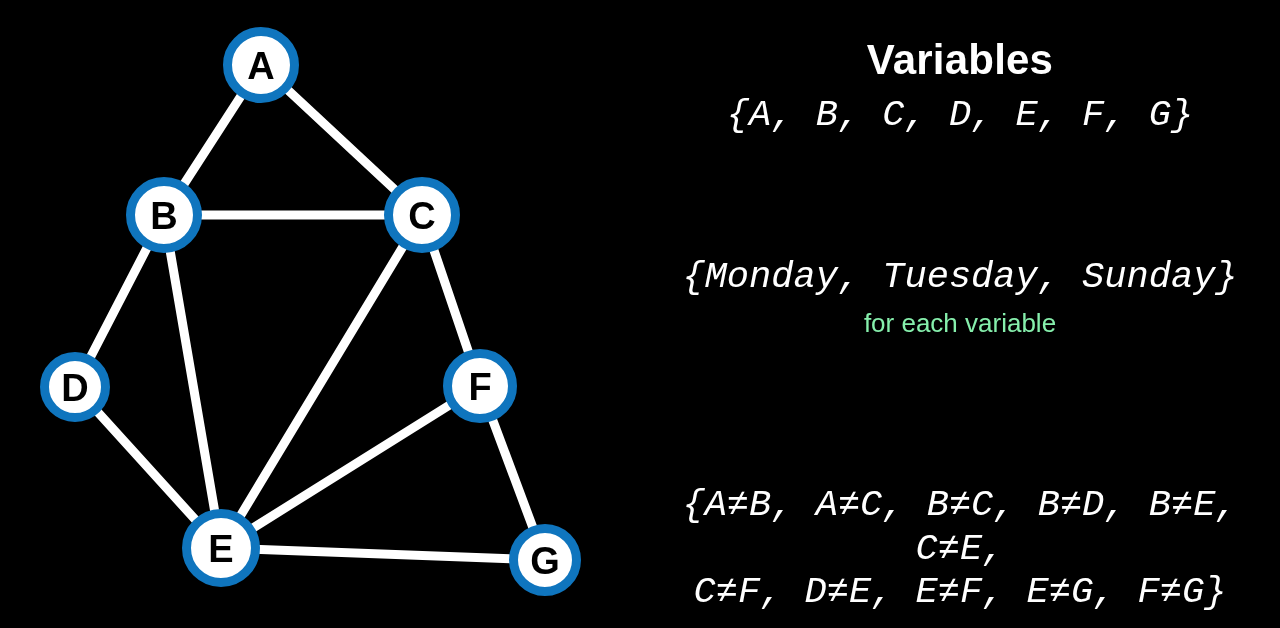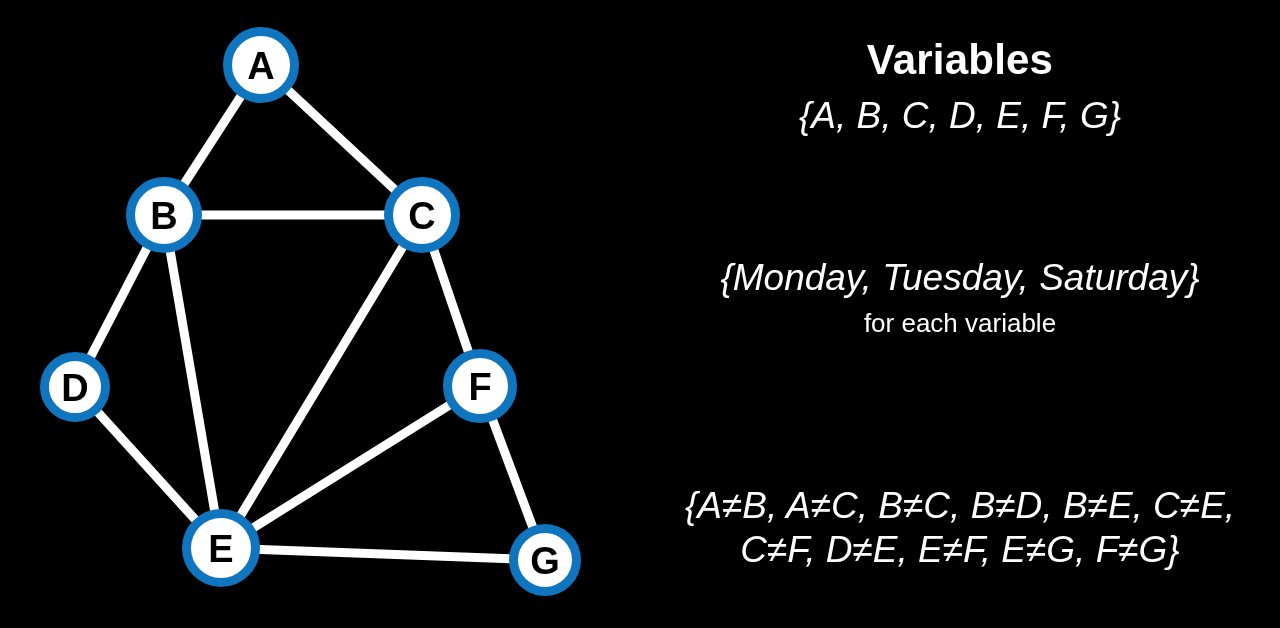--- a/index.html
+++ b/index.html
@@ -60,37 +60,37 @@
   }
   .heading {
     font-family: "Liberation Sans", sans-serif;
     font-weight: bold;
     font-size: 42px;
     line-height: 1.05;
     color: #ffffff;
     letter-spacing: 0.2px;
   }
   .math {
-    font-family: Liberation Sans, sans-serif;
+    font-family: Liberation Mono, monospace;
     font-style: italic;
     font-size: 37px;
     line-height: 1.18;
     color: #ffffff;
     white-space: nowrap;
   }
   .math.wrapline {
     white-space: normal;
     padding: 0 8px;
   }
   .subnote {
     font-family: "Liberation Sans", sans-serif;
     font-weight: normal;
     font-size: 26px;
     line-height: 1.2;
-    color: #ffffff;
+    color: #86efac;
   }
 
   #block-variables { top: 26px; }
   #variables-set   { margin-top: 12px; }
 
   #block-domains   { top: 232px; }
   #domains-set     { margin-top: 12px; }
   #domains-note    { margin-top: 8px; }
 
   #block-constraints { top: 446px; }
@@ -150,21 +150,21 @@
   </div>
 
   <div id="text-panel">
 
     <div class="block" id="block-variables">
       <div class="heading">Variables</div>
       <div class="math" id="variables-set">{A, B, C, D, E, F, G}</div>
     </div>
 
     <div class="block" id="block-domains">
-      <div class="math" id="domains-set">{Monday, Tuesday, Saturday}</div>
+      <div class="math" id="domains-set">{Monday, Tuesday, Sunday}</div>
       <div class="subnote" id="domains-note">for each variable</div>
     </div>
 
     <div class="block" id="block-constraints">
       <div class="math wrapline" id="constraints-set">
         <div>{A≠B, A≠C, B≠C, B≠D, B≠E, C≠E,</div>
         <div>C≠F, D≠E, E≠F, E≠G, F≠G}</div>
       </div>
     </div>
 

